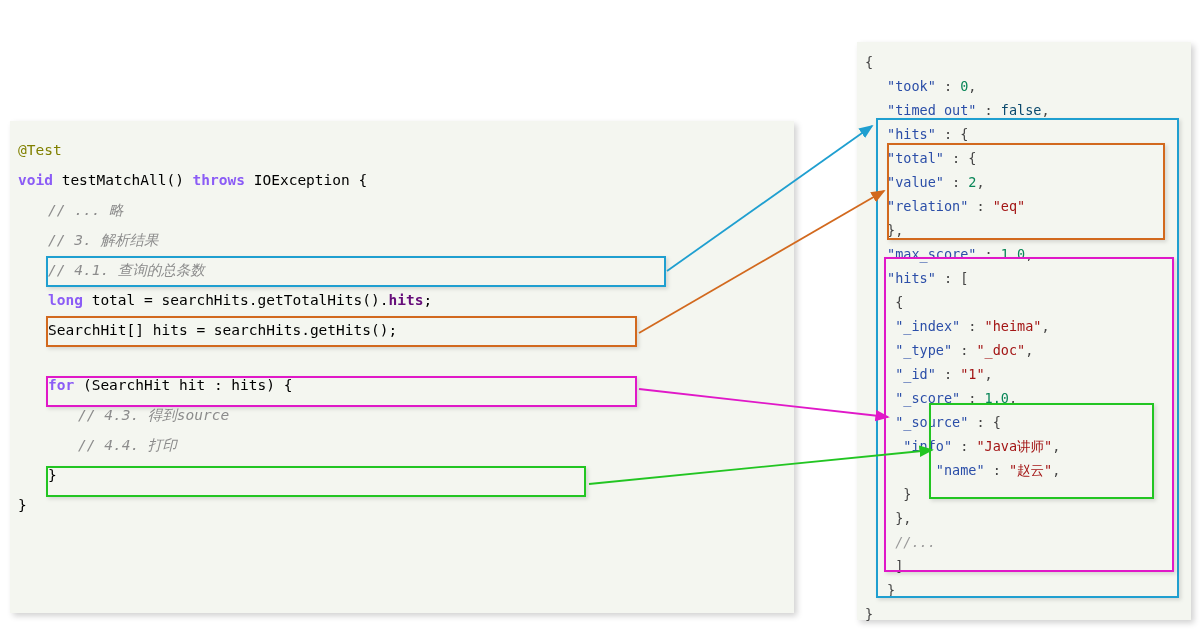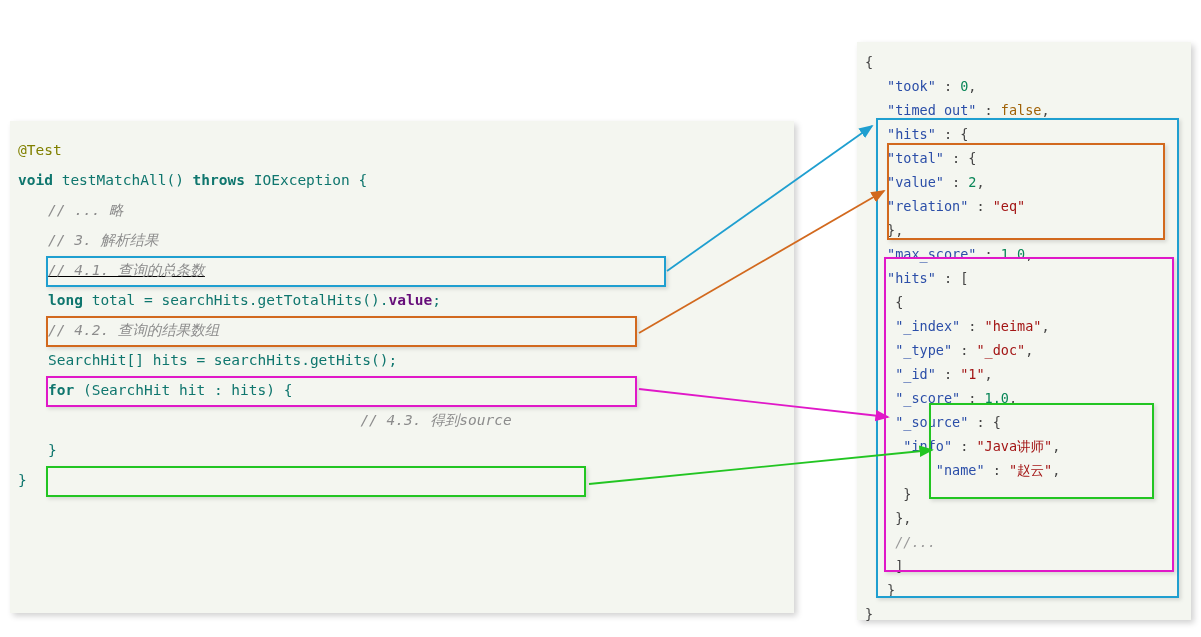--- a/index.html
+++ b/index.html
@@ -49,32 +49,32 @@
     position: relative;
     height: 24px;
     line-height: 24px;
     white-space: pre;
     font-family: "DejaVu Sans Mono", "Liberation Mono", monospace;
     font-size: 13.5px;
     color: #000000;
     padding-left: 10px;
   }
 
-  .kw      { color: #0f766e; font-weight: bold; text-align: center; }
+  .kw      { color: #8b5cf6; font-weight: bold; text-align: center; }
   .ann     { color: #808000; }
   .cmt     { color: #8c8c8c; font-style: italic; }
-  .plain   { color: #0f766e; }
+  .plain   { color: #000000; }
   .field   { color: #660e7a; font-weight: bold; font-style: italic; }
   .fieldb  { color: #660e7a; font-weight: bold; }
 
   
   .jkey    { color: #2b4ea8; }
   .jstr    { color: #a31515; }
   .jnum    { color: #098658; }
-  .jbool   { color: #a16207; }
+  .jbool   { color: #0c4a6e; }
   .jpunc   { color: #444444; }
   .jcmt    { color: #9a9a9a; font-style: italic; }
 
   
   .hl {
     position: absolute;
     border: 2px solid #000;
     background: transparent;
     box-shadow: 2px 2px 4px rgba(0,0,0,0.13);
     pointer-events: none;
@@ -96,26 +96,26 @@
 <body>
 
 <div id="stage">
 
   <div class="panel" id="code-panel">
     <div id="code-lines">
         <div class="line" style="padding-left: 8px;"><span class="ann">@Test</span></div>
         <div class="line" style="padding-left: 8px;"><span class="kw">void</span><span class="plain"> testMatchAll() </span><span class="kw">throws</span><span class="plain"> IOException {</span></div>
         <div class="line" style="padding-left: 38px;"><span class="cmt">// ... 略</span></div>
         <div class="line" style="padding-left: 38px;"><span class="cmt">// 3. 解析结果</span></div>
-        <div class="line" style="padding-left: 38px; text-decoration: underline;"><span class="cmt">// 4.1. 查询的总条数</span></div>
-        <div class="line" style="padding-left: 38px;"><span class="kw">long</span><span class="plain"> total = searchHits.getTotalHits().</span><span class="fieldb">value</span><span class="plain">;</span></div>
-        <div class="line" style="padding-left: 38px;"><span class="cmt">// 4.2. 查询的结果数组</span></div>
+        <div class="line" style="padding-left: 38px;"><span class="cmt">// 4.1. 查询的总条数</span></div>
+        <div class="line" style="padding-left: 38px;"><span class="kw">long</span><span class="plain"> total = searchHits.getTotalHits().</span><span class="fieldb">hits</span><span class="plain">;</span></div>
         <div class="line" style="padding-left: 38px;"><span class="plain">SearchHit[] hits = searchHits.getHits();</span></div>
-        <div class="line" style="padding-left: 38px;"><span class="kw">for</span><span class="plain"> (SearchHit hit : hits) {</span></div>
-        <div class="line" style="padding-left: 68px; text-align: center;"><span class="cmt">// 4.3. 得到source</span></div>
+        <div class="line" style="padding-left: 38px; margin-top: 25px;"><span class="kw">for</span><span class="plain"> (SearchHit hit : hits) {</span></div>
+        <div class="line" style="padding-left: 68px;"><span class="cmt">// 4.3. 得到source</span></div>
+        <div class="line" style="padding-left: 68px;"><span class="cmt">// 4.4. 打印</span></div>
         <div class="line" style="padding-left: 38px;"><span class="plain">}</span></div>
         <div class="line" style="padding-left: 8px;"><span class="plain">}</span></div>
       </div>
   </div>
 
   <div class="panel" id="json-panel">
     <div id="json-lines">
         <div class="jline" style="padding-left: 8px;"><span class="jpunc">{</span></div>
         <div class="jline" style="padding-left: 30px;"><span class="jkey">"took"</span><span class="jpunc"> : </span><span class="jnum">0</span><span class="jpunc">,</span></div>
         <div class="jline" style="padding-left: 30px;"><span class="jkey">"timed_out"</span><span class="jpunc"> : </span><span class="jbool">false</span><span class="jpunc">,</span></div>

